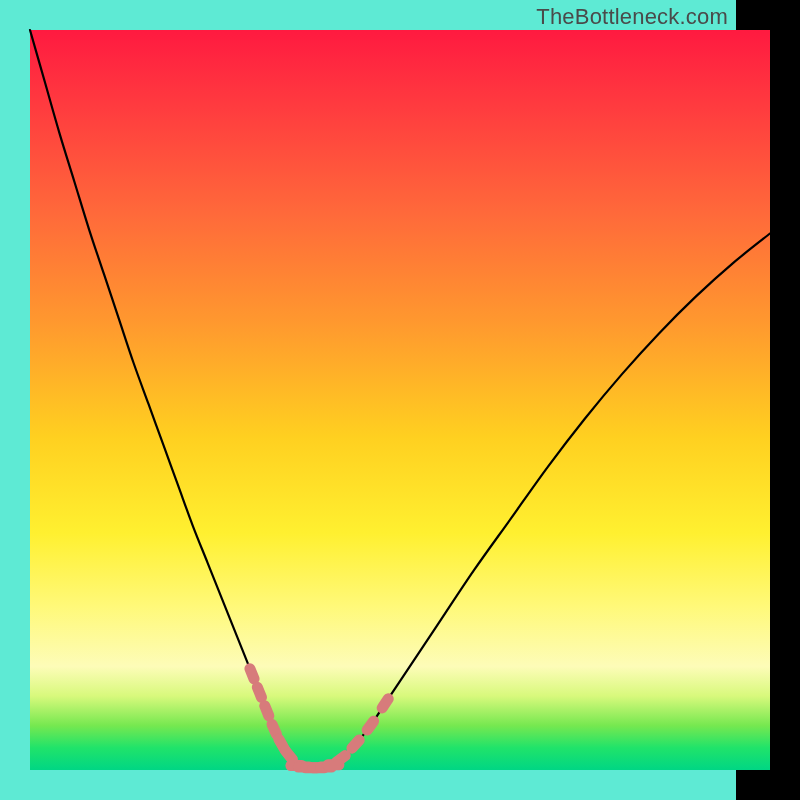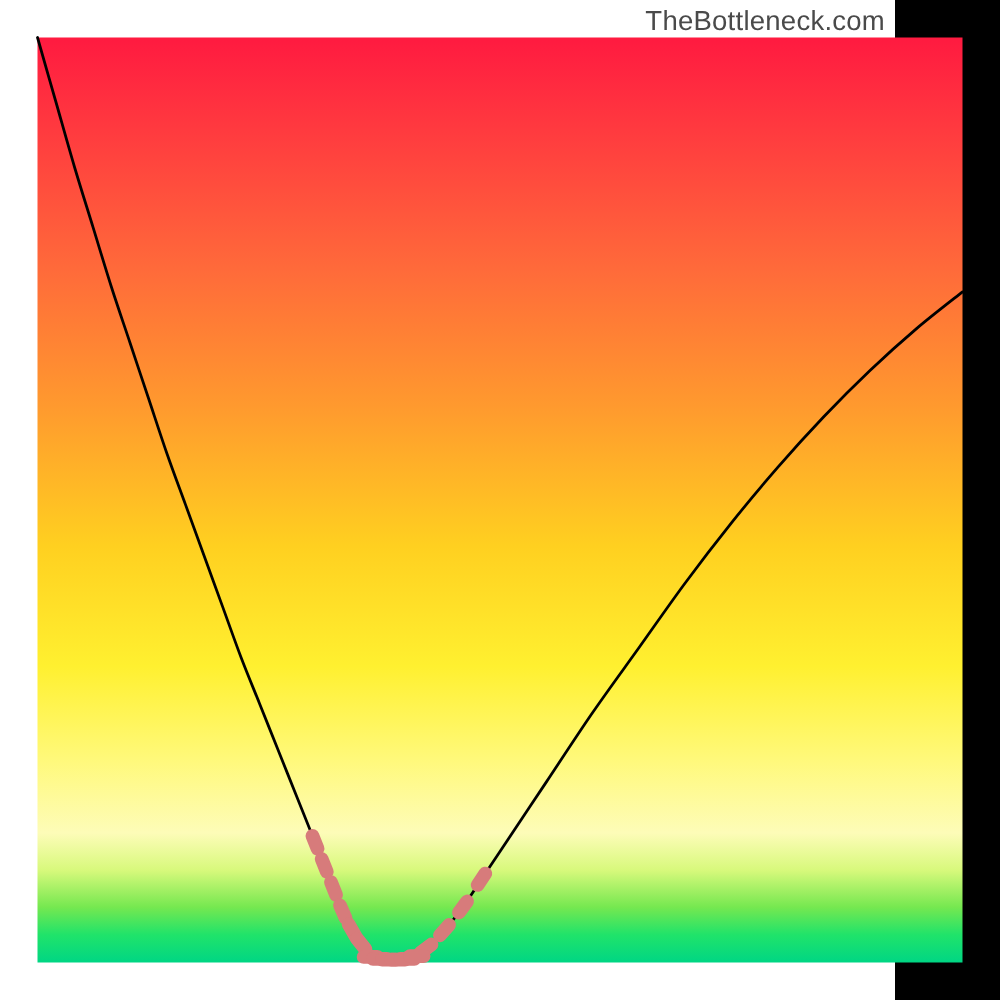--- a/index.html
+++ b/index.html
@@ -8,21 +8,22 @@
     width: 800px;
     height: 800px;
     background: #000;
     overflow: hidden;
     font-family: Arial, Helvetica, sans-serif;
   }
   .stage {
     position: relative;
     width: 716px;
     height: 800px;
-    background: #ffffff;
+    background: #5eead4;
+    padding-left: 20px;
   }
   .plot-area {
     position: absolute;
     left: 30px;
     top: 30px;
     width: 740px;
     height: 740px;
     
     background: linear-gradient(
       to bottom,

